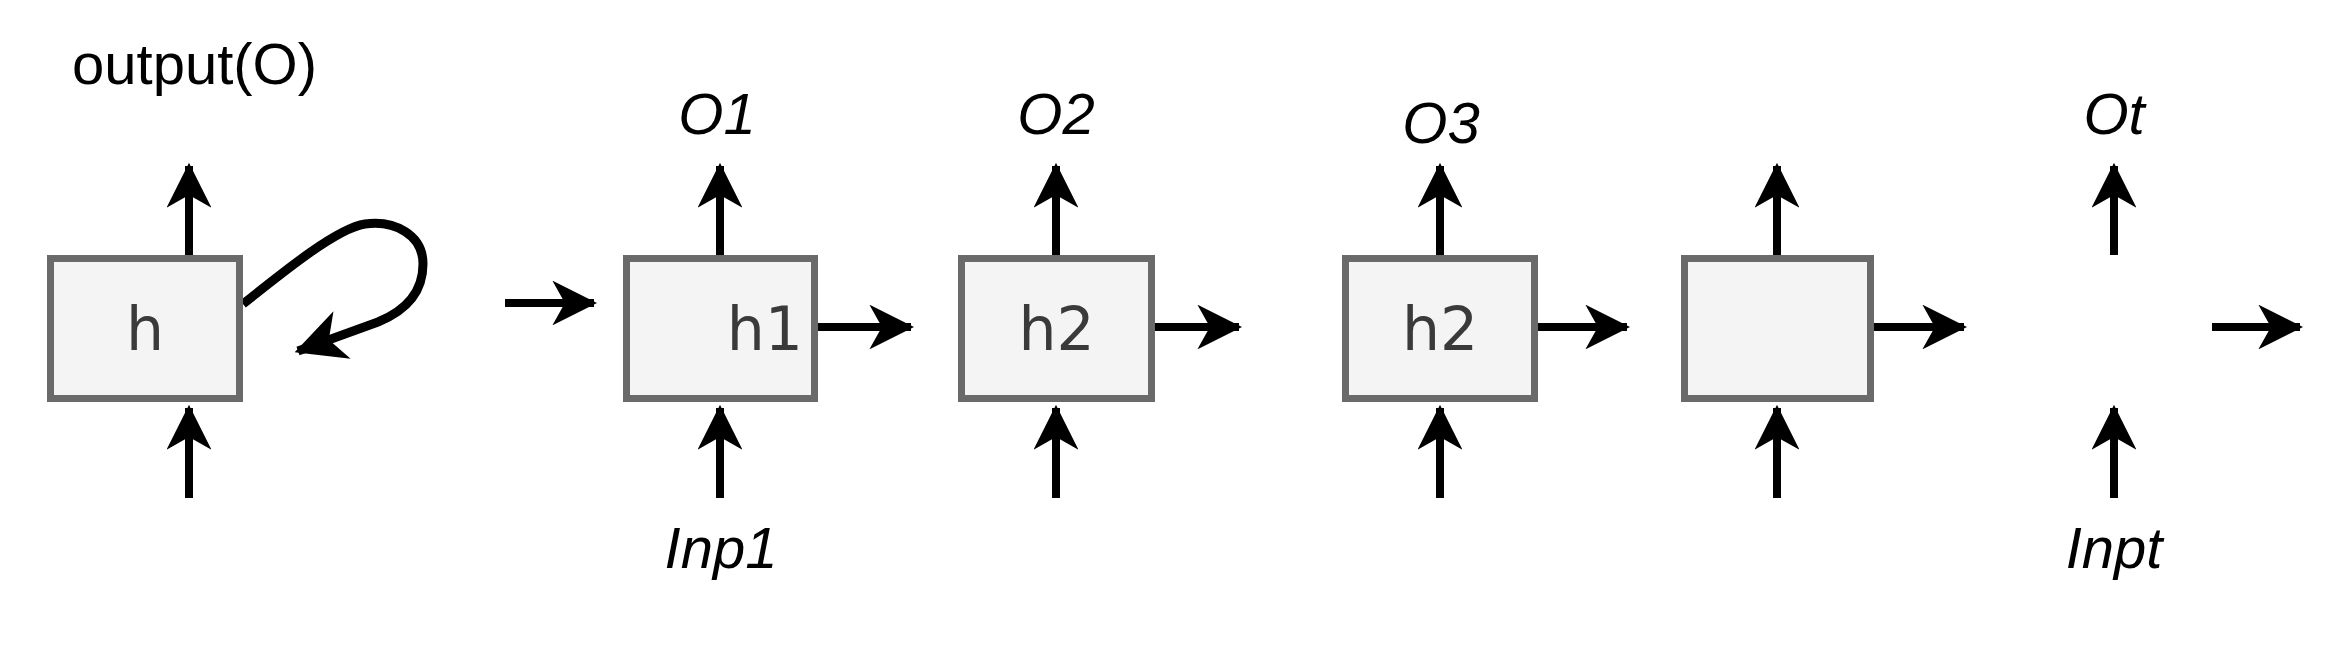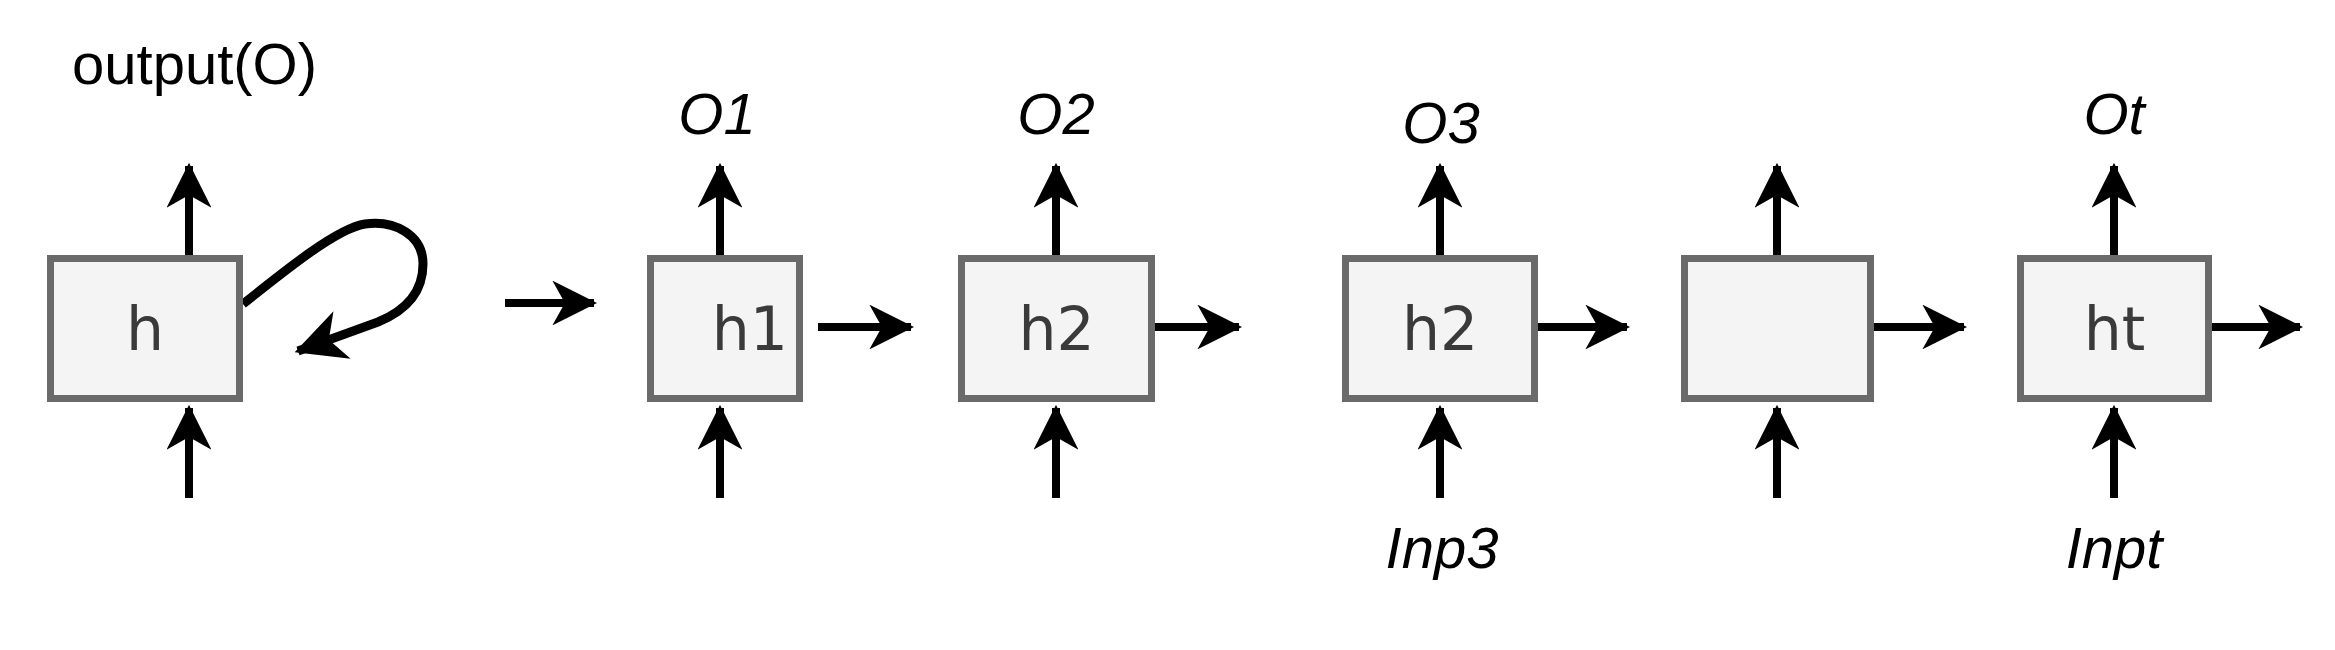--- a/index.html
+++ b/index.html
@@ -75,40 +75,37 @@
       <line x1="2212" y1="311" x2="2300" y2="311" marker-end="url(#ah)"></line>
     </g>
   </svg>
 
   <div class="lbl" style="left:72px;top:19px">output(O)</div>
   <div class="box" style="left:47px;width:196px">
     <span class="state">h</span>
   </div>
 
   <div class="lbl centered" style="left:717px;top:69px">O1</div>
-  <div class="box align-right" style="left:647px;width:156px">
+  <div class="box align-right" style="left:623px;width:195px">
     <span class="state">h1</span>
   </div>
+  <div class="lbl centered" style="left:721px;top:503px">Inp1</div>
 
   <div class="lbl centered" style="left:1056px;top:69px">O2</div>
   <div class="box" style="left:958px;width:197px">
     <span class="state">h2</span>
   </div>
 
   <div class="lbl centered" style="left:1441px;top:78px">O3</div>
   <div class="box" style="left:1342px;width:196px">
     <span class="state">h2</span>
   </div>
-  <div class="lbl centered" style="left:1442px;top:503px">Inp3</div>
 
   <div class="lbl centered" style="left:1777px;top:69px"></div>
   <div class="box" style="left:1681px;width:193px">
     <span class="state"></span>
   </div>
   <div class="lbl centered" style="left:1777px;top:503px"></div>
 
   <div class="lbl centered" style="left:2114px;top:69px">Ot</div>
-  <div class="box" style="left:2017px;width:195px">
-    <span class="state">ht</span>
-  </div>
   <div class="lbl centered" style="left:2114px;top:503px">Inpt</div>
 
 </div>
 
 </body></html>

